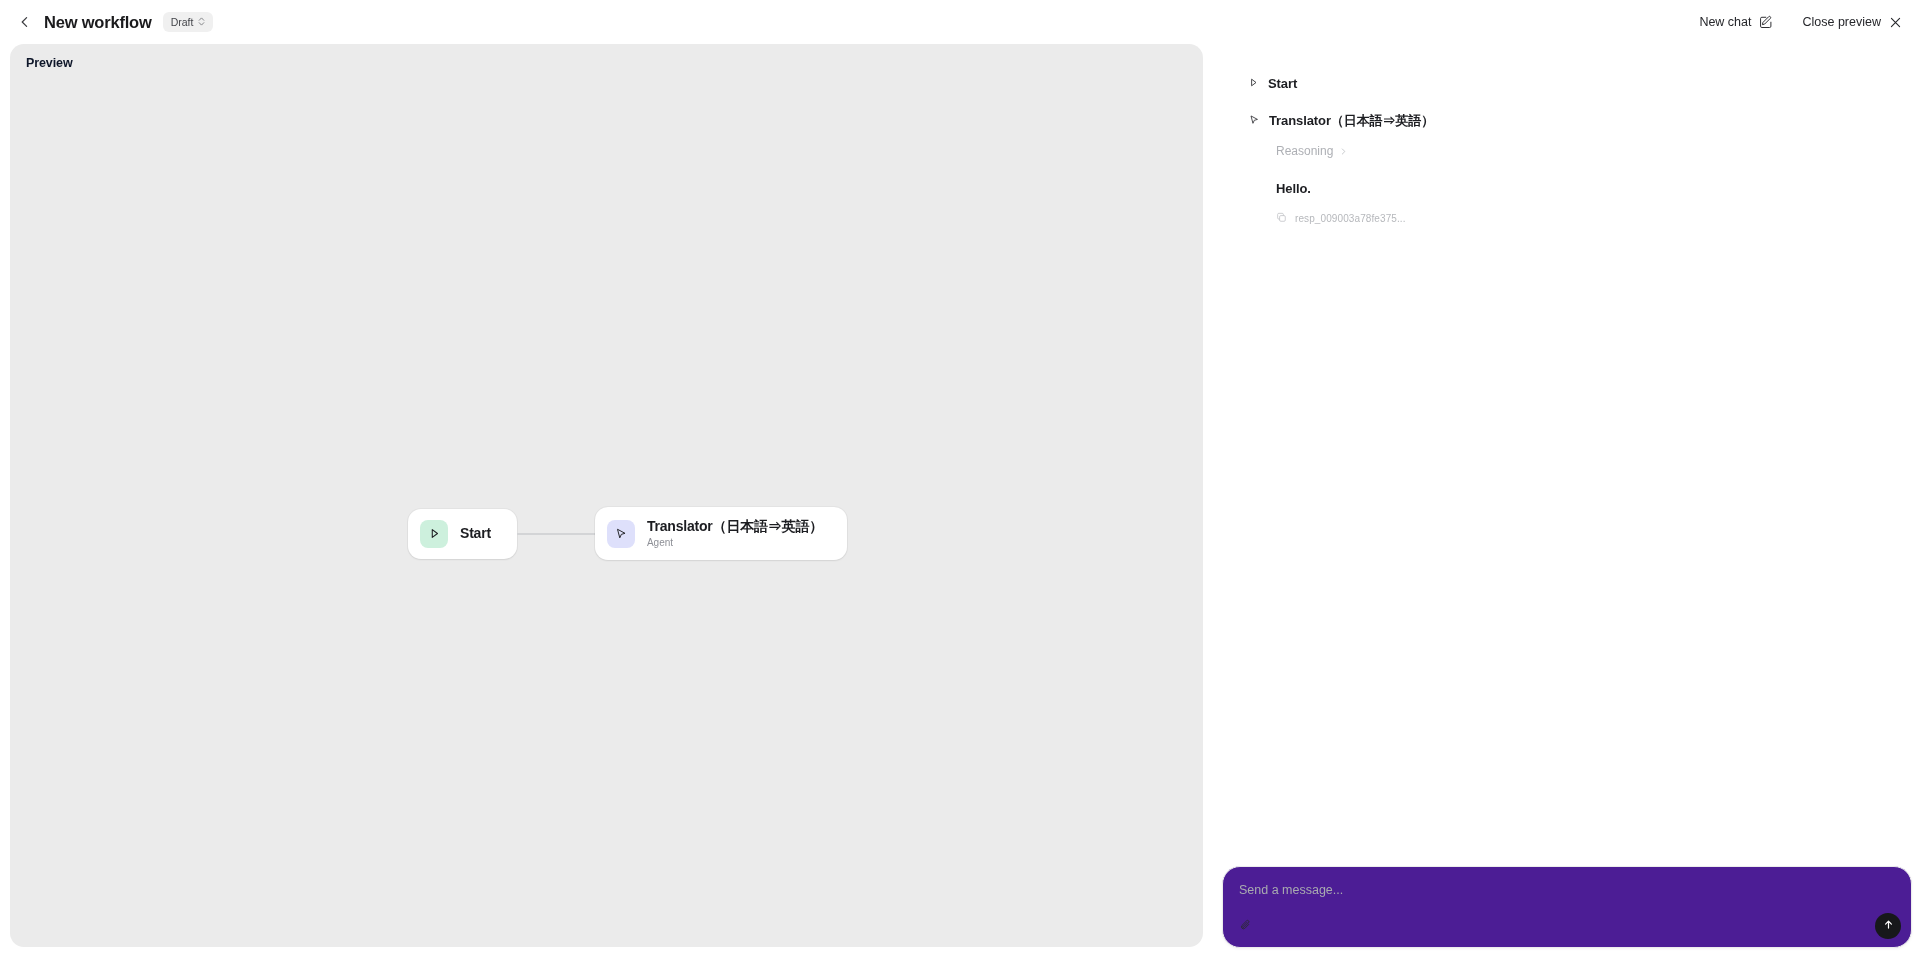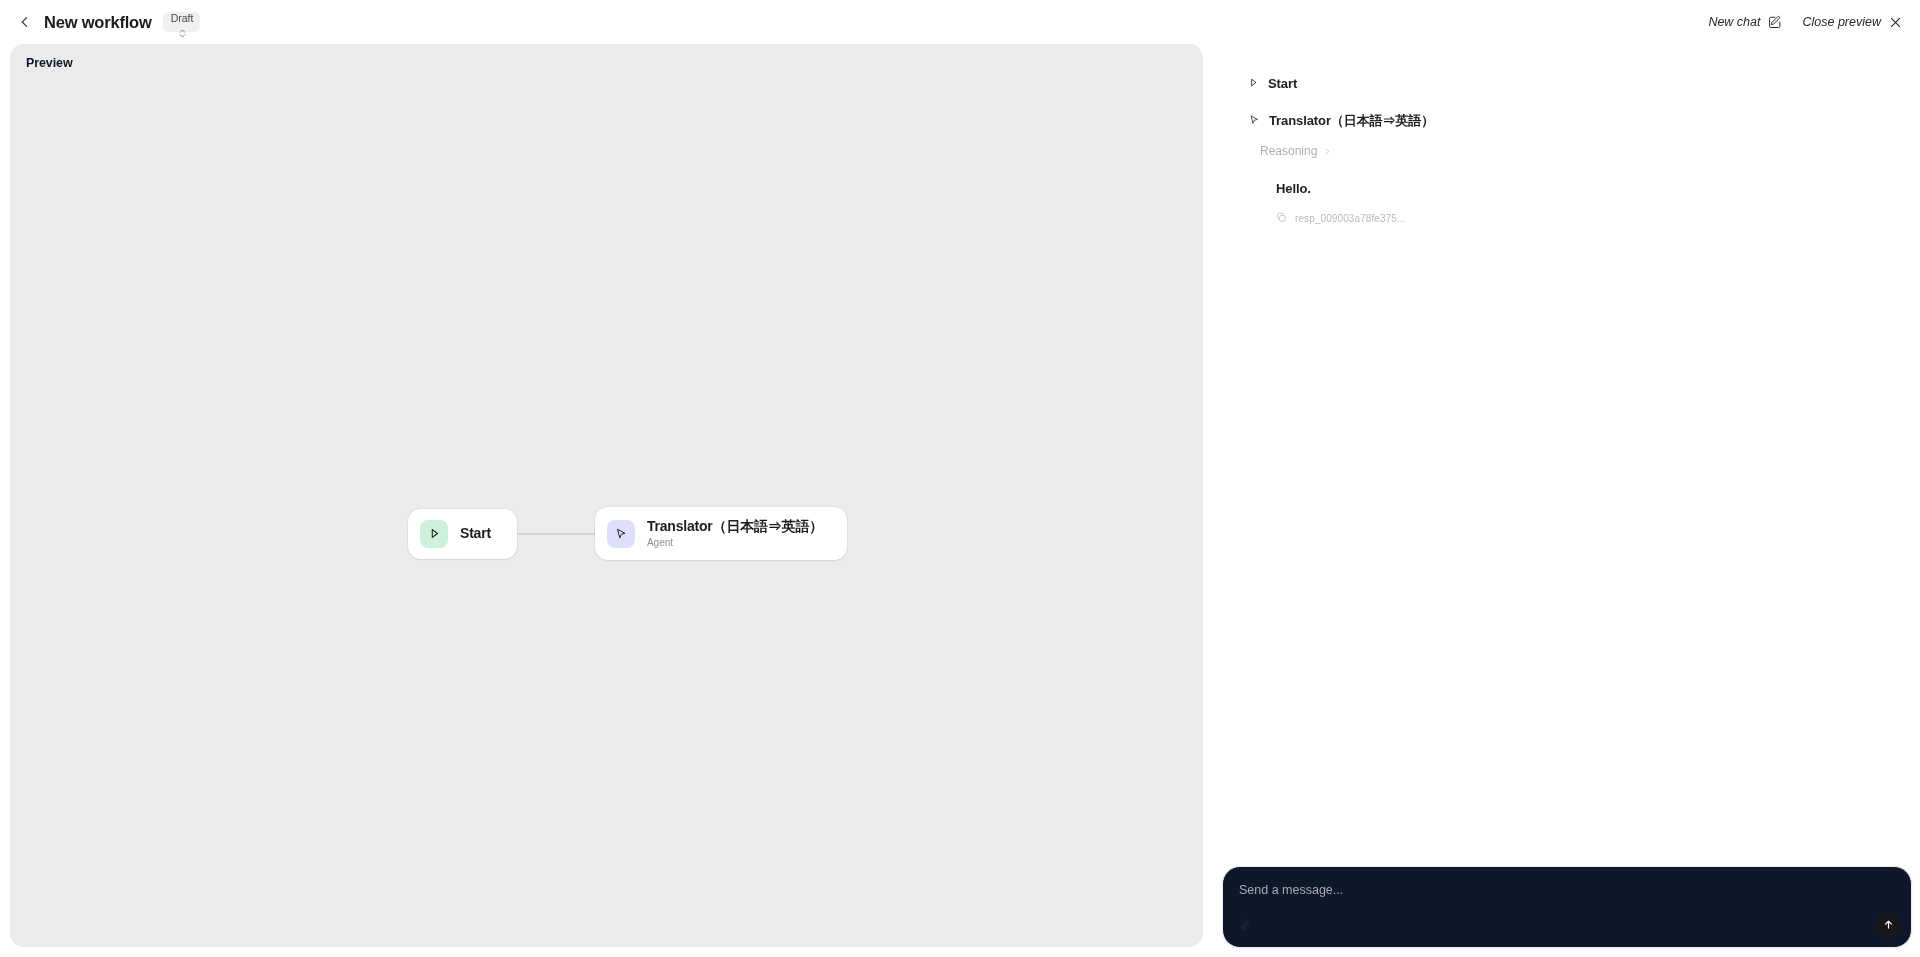--- a/index.html
+++ b/index.html
@@ -52,30 +52,28 @@
     display: inline-flex;
     align-items: center;
     gap: 4px;
     padding: 0 7px 0 8px;
     background: #f0f0f0;
     border-radius: 6px;
     font-size: 10.5px;
     color: #43454a;
     cursor: pointer;
     white-space: nowrap;
-    flex-direction: column;
   }
   .status-badge .chev-ud { display: block; opacity: .72; }
 
   .topbar-right {
     margin-left: auto;
     display: flex;
     align-items: center;
-    gap: 20px;
-    font-style: italic;
+    gap: 29px;
   }
   .top-action {
     display: inline-flex;
     align-items: center;
     gap: 8px;
     font-size: 12.5px;
     color: #26272b;
     cursor: pointer;
     white-space: nowrap;
   }
@@ -205,21 +203,21 @@
     letter-spacing: -0.1px;
     white-space: nowrap;
   }
   .trace-label.jp { font-weight: 700; }
 
   .reasoning-row {
     display: flex;
     align-items: center;
     gap: 6px;
     margin-top: 12px;
-    margin-left: 12px;
+    margin-left: 28px;
     cursor: pointer;
     width: max-content;
   }
   .reasoning-text {
     font-size: 12px;
     color: #aeb0b5;
   }
 
   .answer-text {
     margin-top: 21px;
@@ -245,21 +243,21 @@
     letter-spacing: .1px;
   }
 
   
   .composer {
     position: absolute;
     left: 9px;
     bottom: 9px;
     width: 690px;
     height: 82px;
-    background: #0f172a;
+    background: #4c1d95;
     border: 1px solid #ececed;
     border-radius: 18px;
     box-shadow: 0 1px 3px rgba(16,17,20,.05);
   }
   .composer-placeholder {
     position: absolute;
     top: 16px;
     left: 16px;
     font-size: 12.5px;
     color: #a9abb0;

